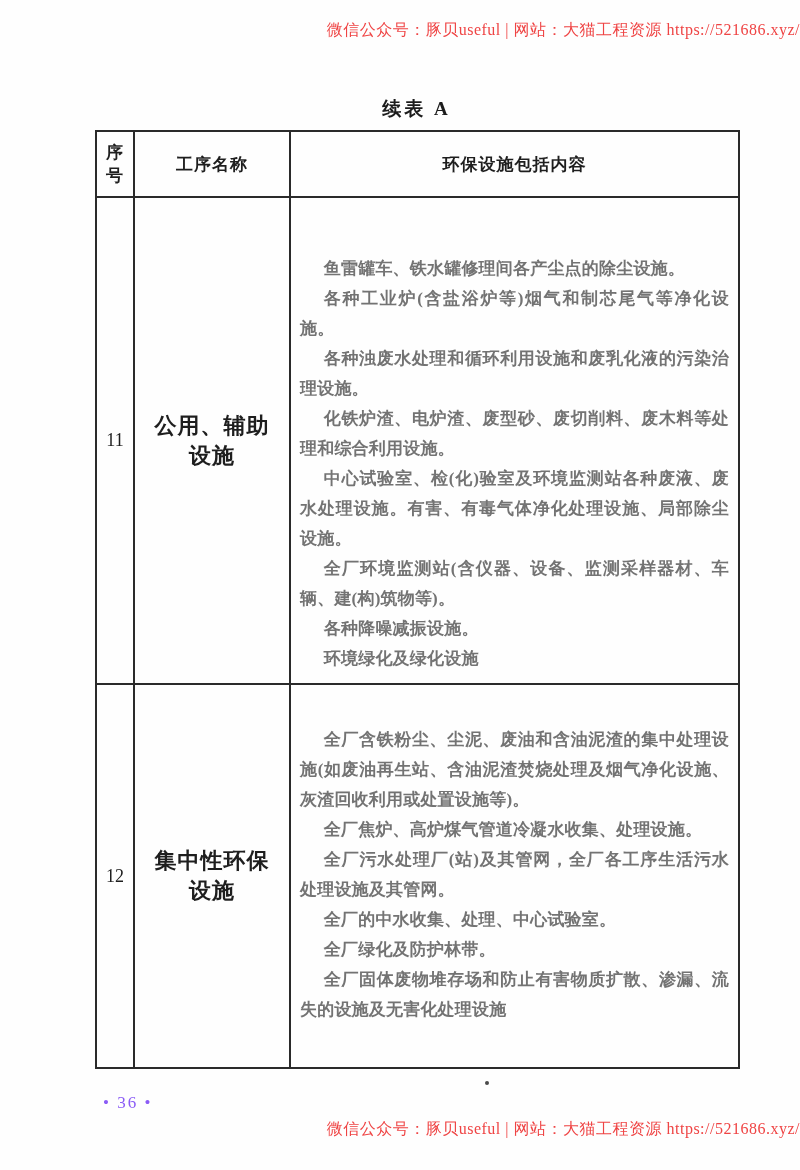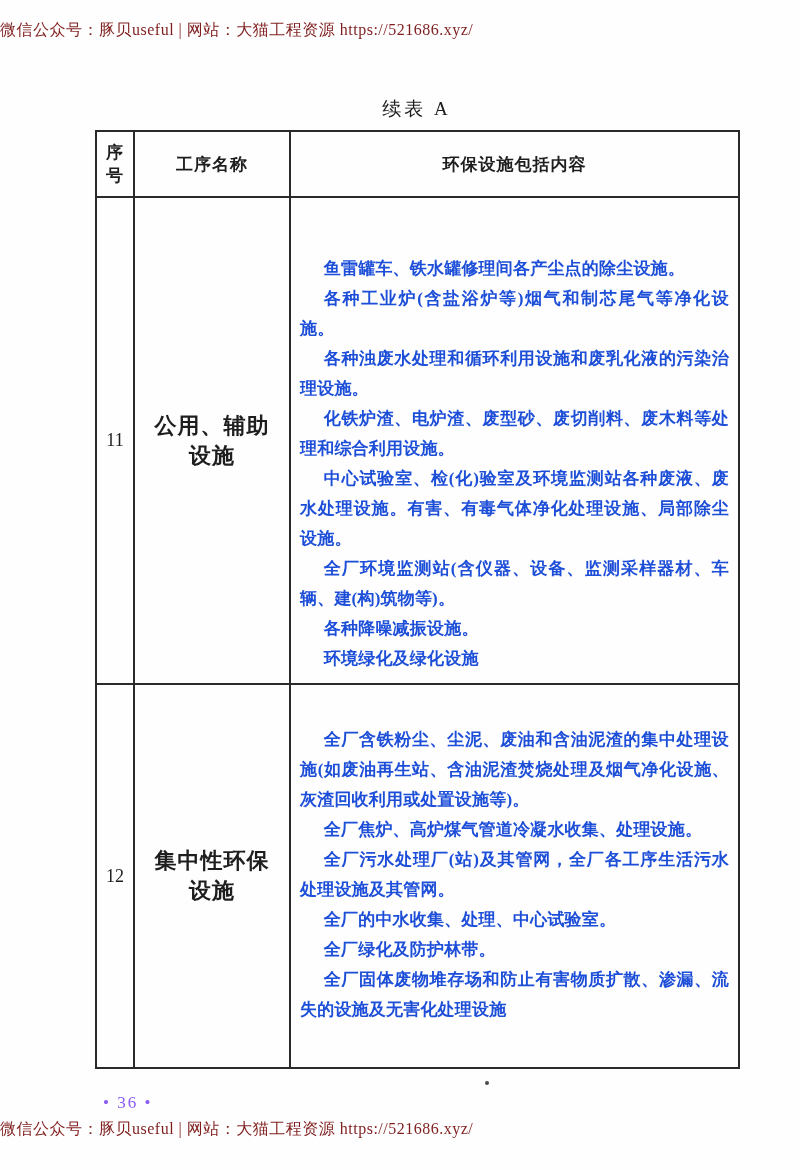--- a/index.html
+++ b/index.html
@@ -3,29 +3,29 @@
 <meta charset="utf-8">
 <style>
   html,body { margin:0; padding:0; background:#ffffff; }
   .page {
     position:relative; width:800px; height:1170px;
     background:#fefefe; overflow:hidden;
     font-family:"Liberation Serif","DejaVu Serif",serif;
     color:#252525;
   }
   .watermark {
-    position:absolute; left:0; width:800px; text-align:left;
-    color:#7f1d1d; font-size:16px; letter-spacing:0.5px;
+    position:absolute; left:0; width:800px; text-align:right;
+    color:#ef4444; font-size:16px; letter-spacing:0.5px;
     font-family:"Liberation Serif","DejaVu Serif",serif;
   }
   .wm-top { top:20px; }
   .wm-bottom { top:1119px; }
   .doc-title {
     position:absolute; top:96px; left:95px; width:643px;
-    text-align:center; font-size:19px; font-weight:normal;
+    text-align:center; font-size:19px; font-weight:bold;
     letter-spacing:3px; color:#1c1c1c;
   }
   table.main {
     position:absolute; top:130px; left:95px; width:643px;
     border-collapse:collapse; table-layout:fixed;
   }
   table.main th, table.main td {
     border:2px solid #2a2a2a; padding:9px;
   }
   thead th {
@@ -42,21 +42,21 @@
     font-size:22px; font-weight:bold; letter-spacing:1px; color:#1e1e1e;
   }
   .content-cell { vertical-align:top; padding:0 6px 0 9px; }
   .content-cell.c11 { padding-top:56px; }
   .content-cell.c12 { padding-top:40px;border-radius:13px; }
   .row-11 .num-cell { height:460px; }
   .row-12 .num-cell { height:364px; }
   p.item {
     margin:0; font-size:17px; font-weight:bold; line-height:30px;
     text-indent:1.4em; text-align:justify; letter-spacing:0.2px;
-    color:#1d4ed8;
+    color:#737373;
   }
   .page-number {
     position:absolute; top:1093px; left:103px;
     font-size:17px; letter-spacing:2px; color:#8b5cf6;
   }
   .ink-dot {
     position:absolute; top:1081px; left:485px; width:4px; height:4px;
     background:#4a4a4a; border-radius:50%;
   }
 </style>

